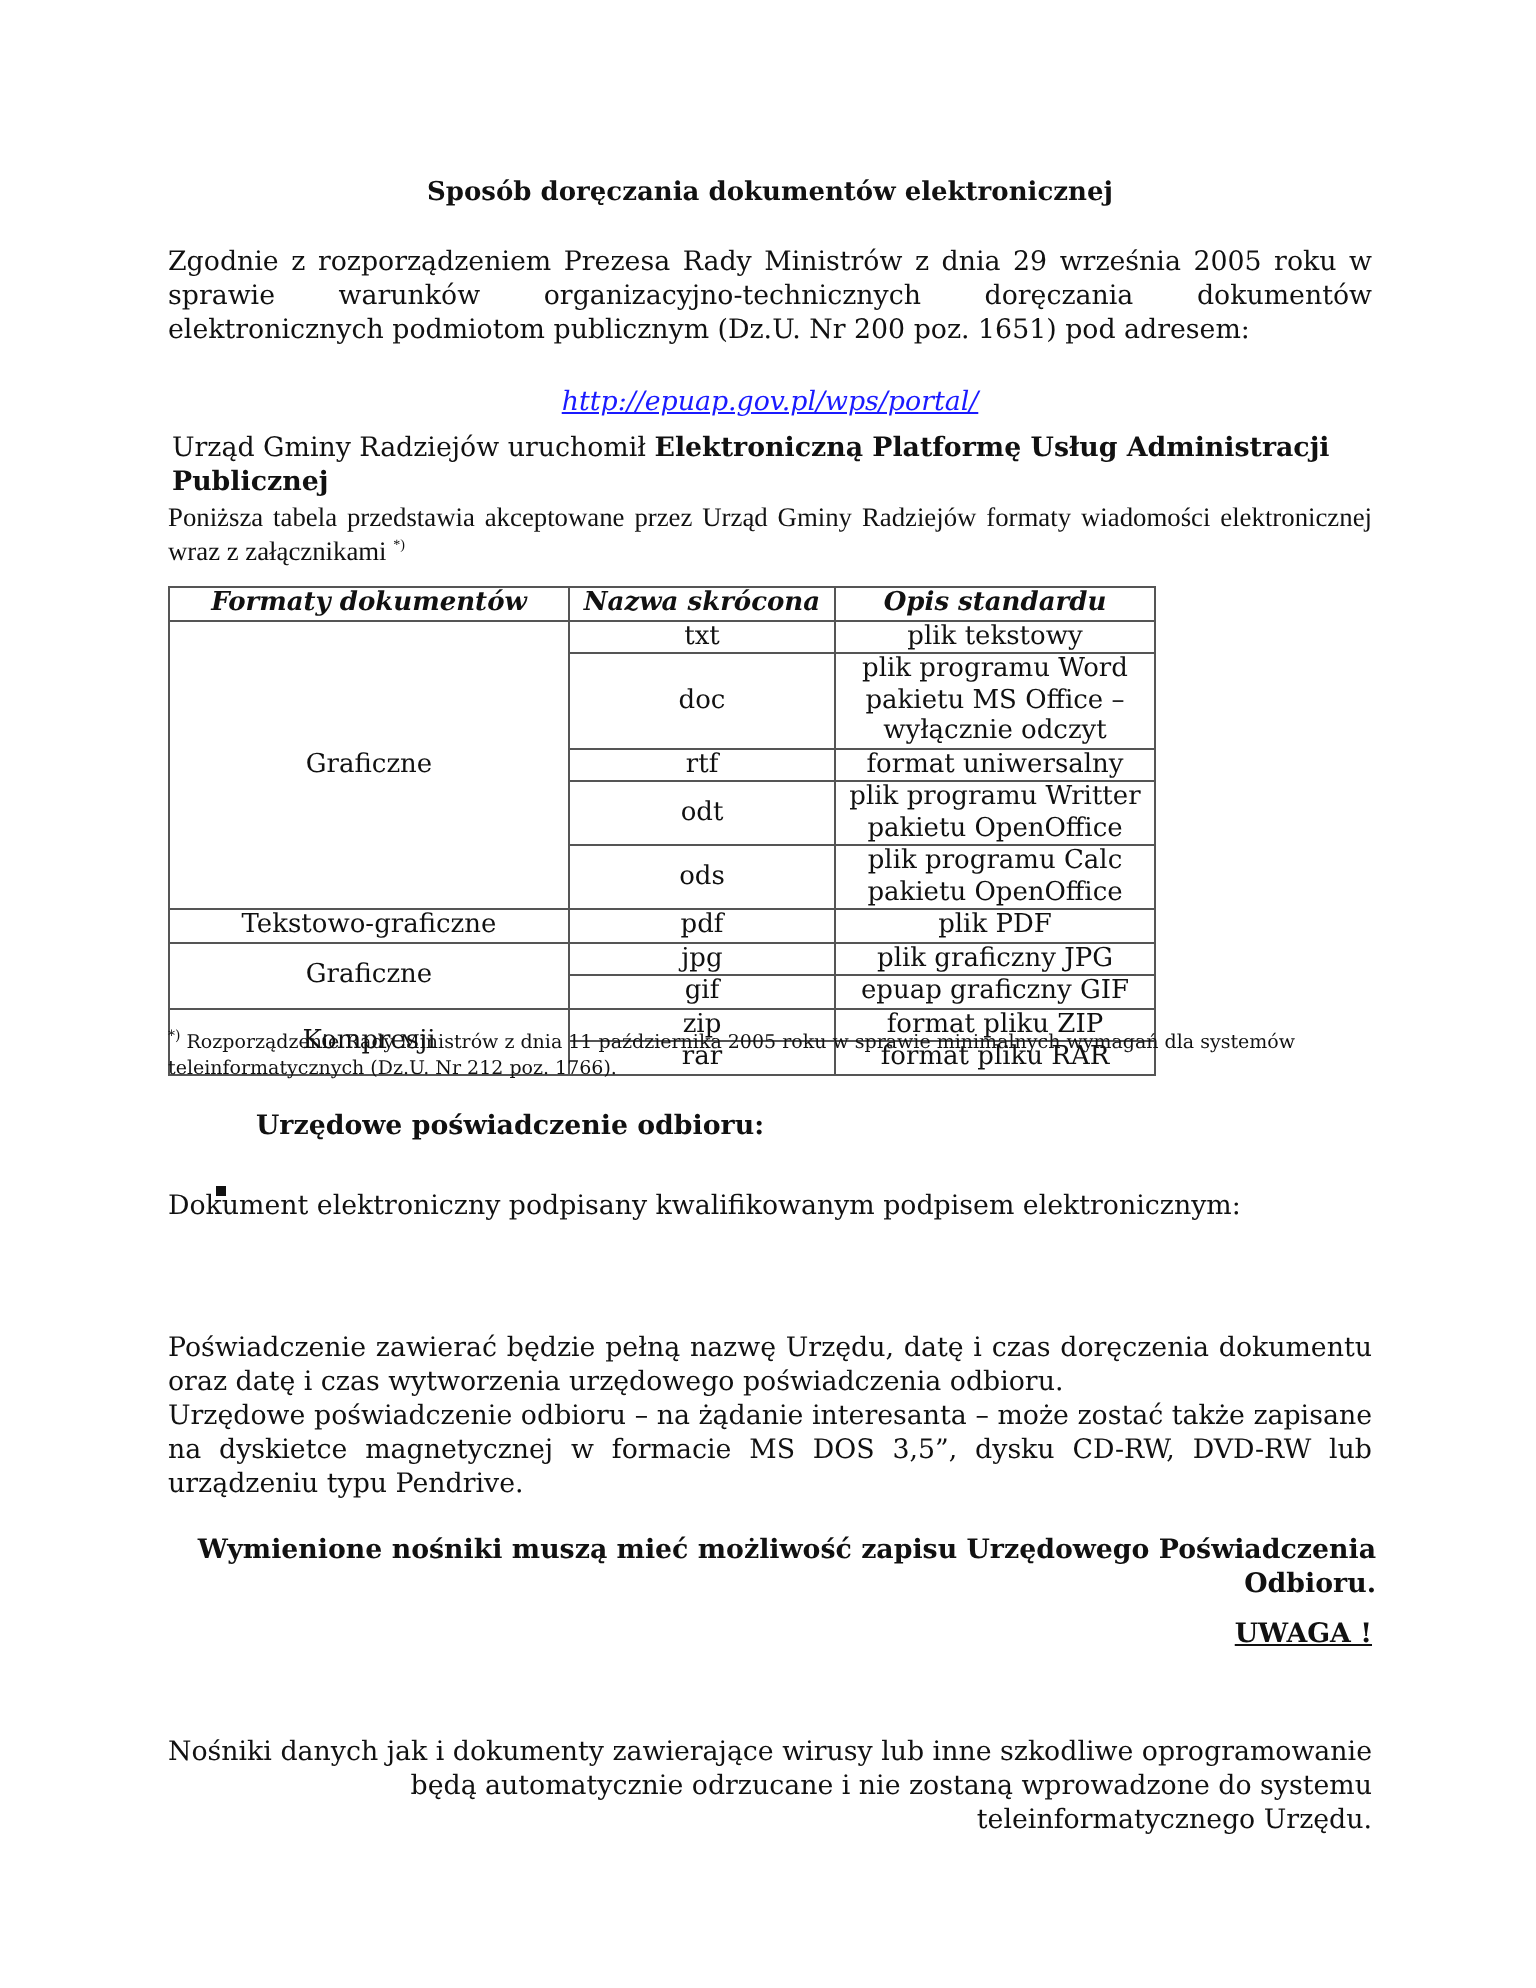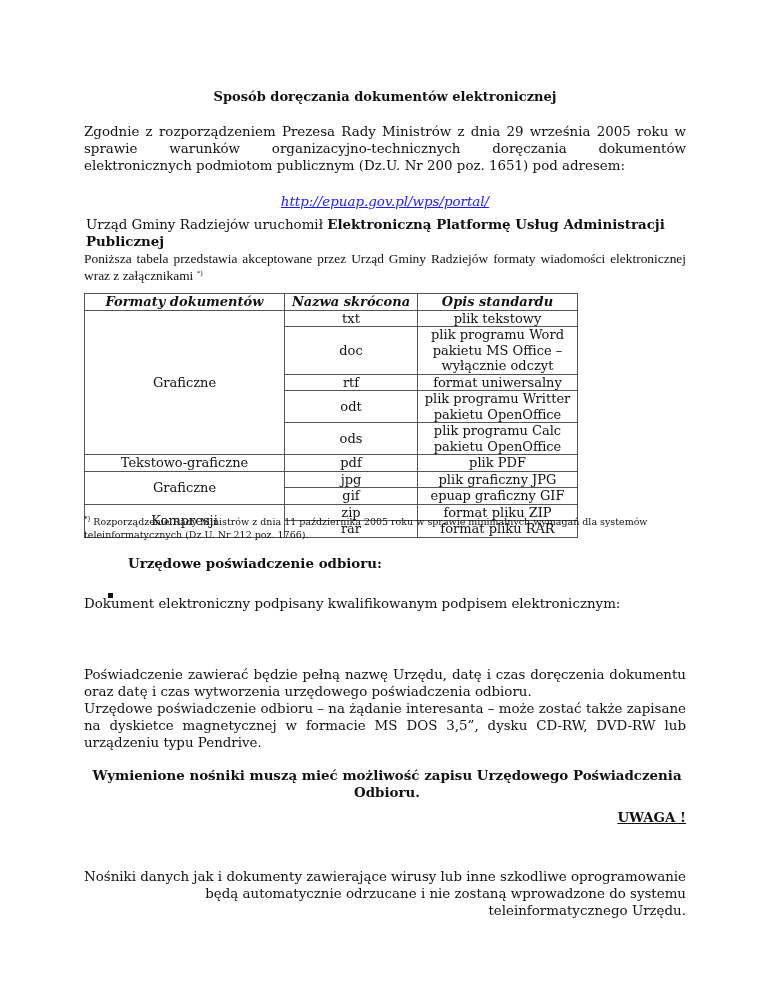--- a/index.html
+++ b/index.html
@@ -108,18 +108,18 @@
 
   <ul class="bullets">
     <li>
       <span class="bul"></span>
     </li>
   </ul>
 
   <div class="p" style="top:666px;">Poświadczenie zawierać będzie pełną nazwę Urzędu, datę i czas doręczenia dokumentu oraz datę i czas wytworzenia urzędowego poświadczenia odbioru.</div>
   <div class="p" style="top:700px;">Urzędowe poświadczenie odbioru – na żądanie interesanta – może zostać także zapisane na dyskietce magnetycznej w formacie MS DOS 3,5”, dysku CD-RW, DVD-RW lub urządzeniu typu Pendrive.</div>
 
-  <div class="p b" style="top:767px; left:2px; text-align:center;">Wymienione nośniki muszą mieć możliwość zapisu Urzędowego Poświadczenia Odbioru.</div>
+  <div class="p b" style="top:767px; left:2px; text-align:right;">Wymienione nośniki muszą mieć możliwość zapisu Urzędowego Poświadczenia Odbioru.</div>
 
   <div class="p b" style="top:809px; text-align:right;text-decoration:underline;">UWAGA !</div>
 
   <div class="p" style="top:868px; text-align:right;">Nośniki danych jak i dokumenty zawierające wirusy lub inne szkodliwe oprogramowanie będą automatycznie odrzucane i nie zostaną wprowadzone do systemu teleinformatycznego Urzędu.</div>
 </div>
 
 </body></html>

